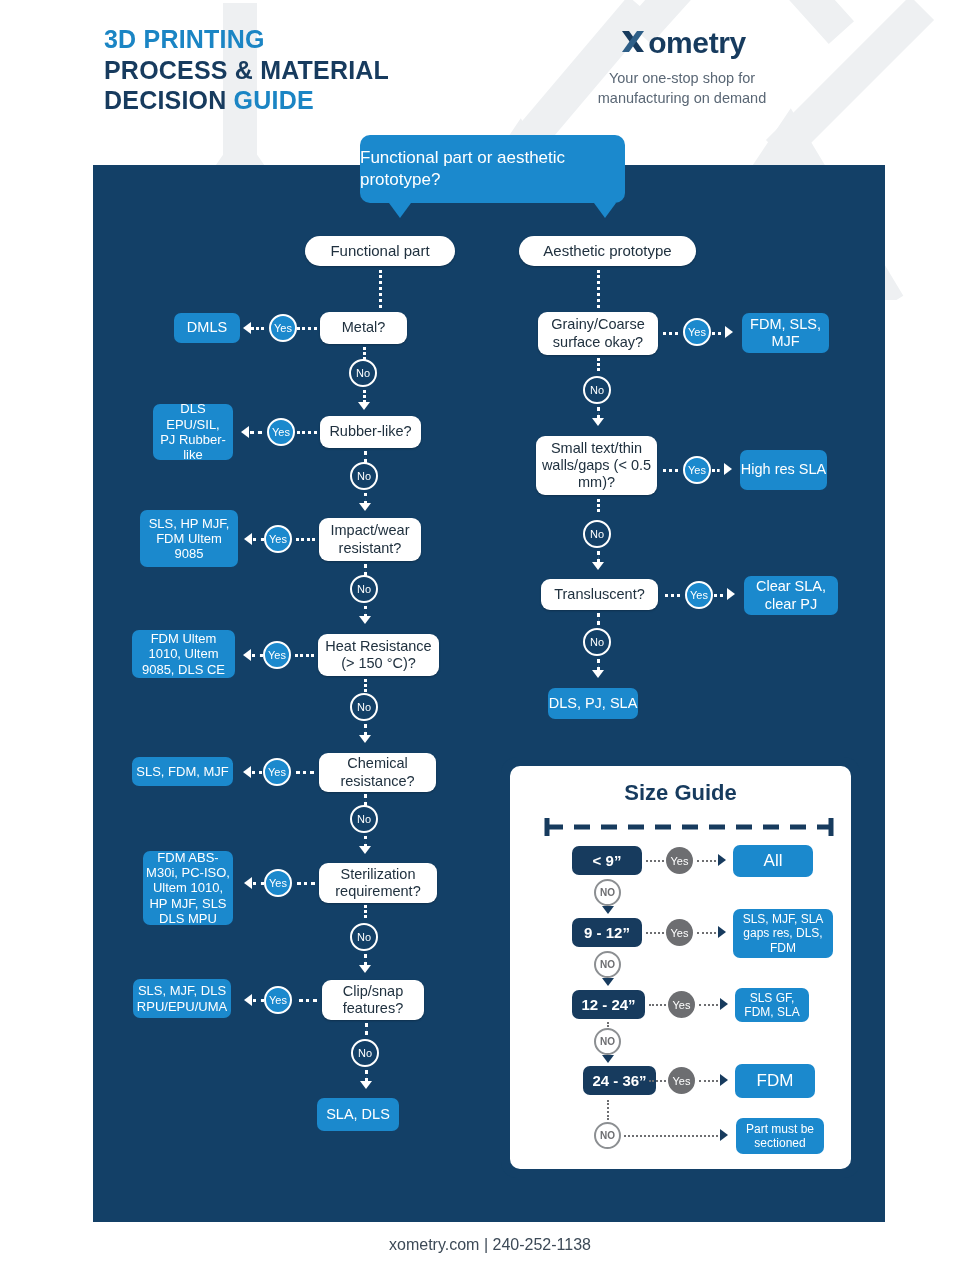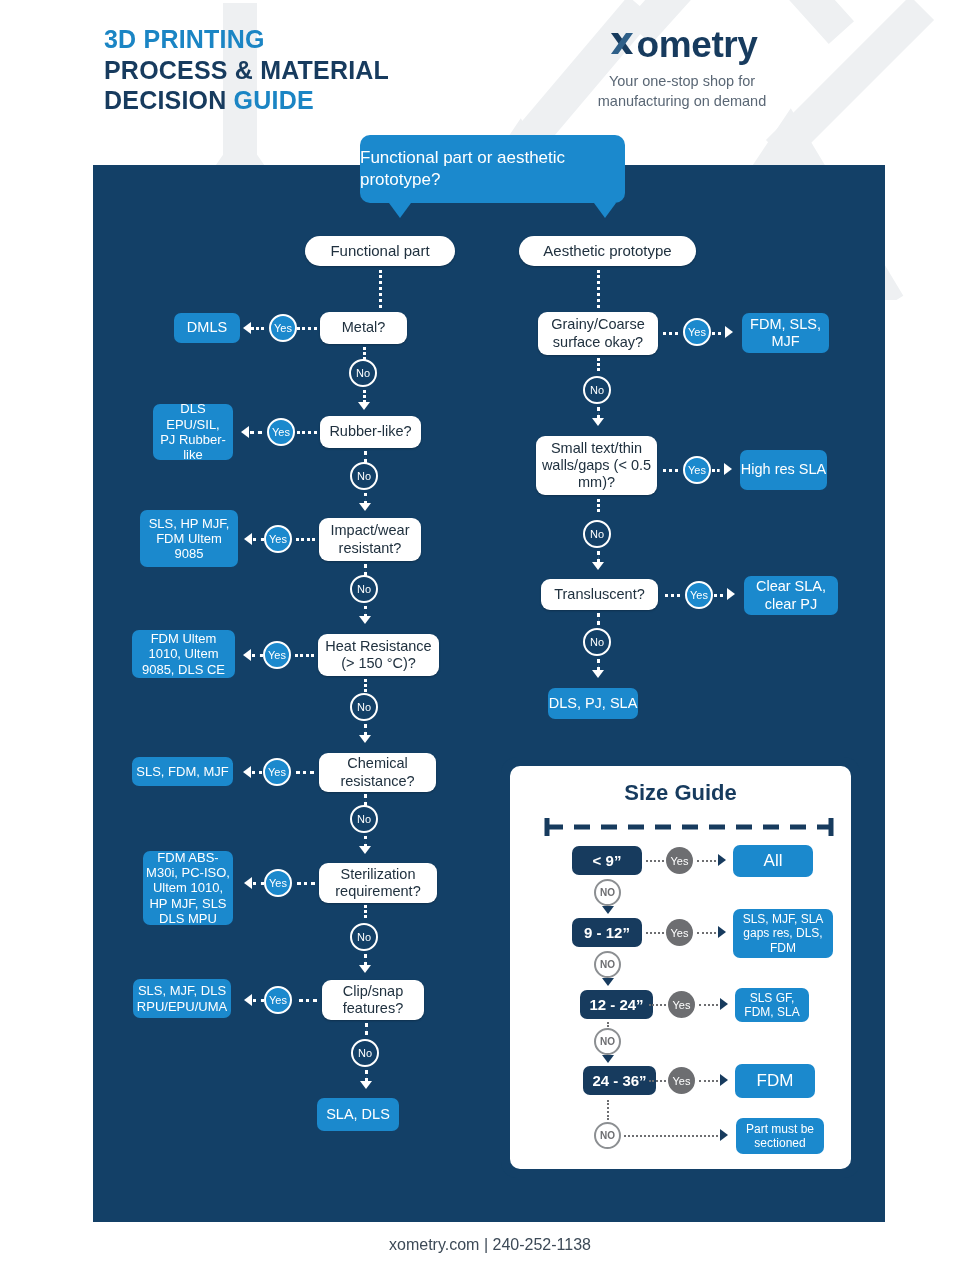--- a/index.html
+++ b/index.html
@@ -16,21 +16,21 @@
 
   
   #header{position:absolute;left:0;top:0;width:980px;height:165px;}
   #title{position:absolute;left:104px;top:24px;line-height:1.22;}
   #title div{font-size:25px;font-weight:bold;letter-spacing:.2px;}
   .t-blue{color:#1b85c4;}
   .t-dark{color:#173b5e;}
   #brand{position:absolute;right:138px;top:26px;text-align:center;width:320px;}
   #logo-wrap{display:flex;align-items:center;justify-content:center;gap:0px;}
   #logo-x{display:inline-block;vertical-align:middle;}
-  #logo-text{font-size:37px;font-weight:bold;color:#173b5e;letter-spacing:-.4px;line-height:1;}
+  #logo-text{font-size:30px;font-weight:bold;color:#173b5e;letter-spacing:-.4px;line-height:1;}
   #tagline{margin-top:8px;font-size:14.5px;color:#5a6775;line-height:1.38;}
 
   
   #panel{position:absolute;left:93px;top:165px;width:792px;height:1057px;background:#134067;}
 
   
   #footer{position:absolute;left:0;top:1222px;width:980px;height:46px;
           display:flex;align-items:center;justify-content:center;}
   #footer-text{font-size:16px;color:#3d4a57;}
 
@@ -395,21 +395,21 @@
     <div class="sg-hdot" style="left:187px;top:166px;width:19px;"></div>
     <div class="sg-arr-right" style="left:208px;top:160px;"></div>
     <div class="sg-res" style="left:223px;top:143px;width:100px;height:49px;padding:0 3px;">
       <span>SLS, MJF, SLA gaps res, DLS, FDM</span>
     </div>
     <div class="sg-no" style="left:84px;top:185px;">
       <span>NO</span>
     </div>
     <div class="sg-arr-down" style="left:92px;top:212px;"></div>
 
-    <div class="sg-size" style="left:70px;top:224px;width:73px;height:29px;">
+    <div class="sg-size" style="left:62px;top:224px;width:73px;height:29px;">
       <span>12 - 24”</span>
     </div>
     <div class="sg-hdot" style="left:139px;top:238px;width:17px;"></div>
     <div class="sg-yes" style="left:158px;top:225px;">
       <span>Yes</span>
     </div>
     <div class="sg-hdot" style="left:189px;top:238px;width:19px;"></div>
     <div class="sg-arr-right" style="left:210px;top:232px;"></div>
     <div class="sg-res" style="left:225px;top:222px;width:74px;height:34px;">
       <span>SLS GF, FDM, SLA</span>

